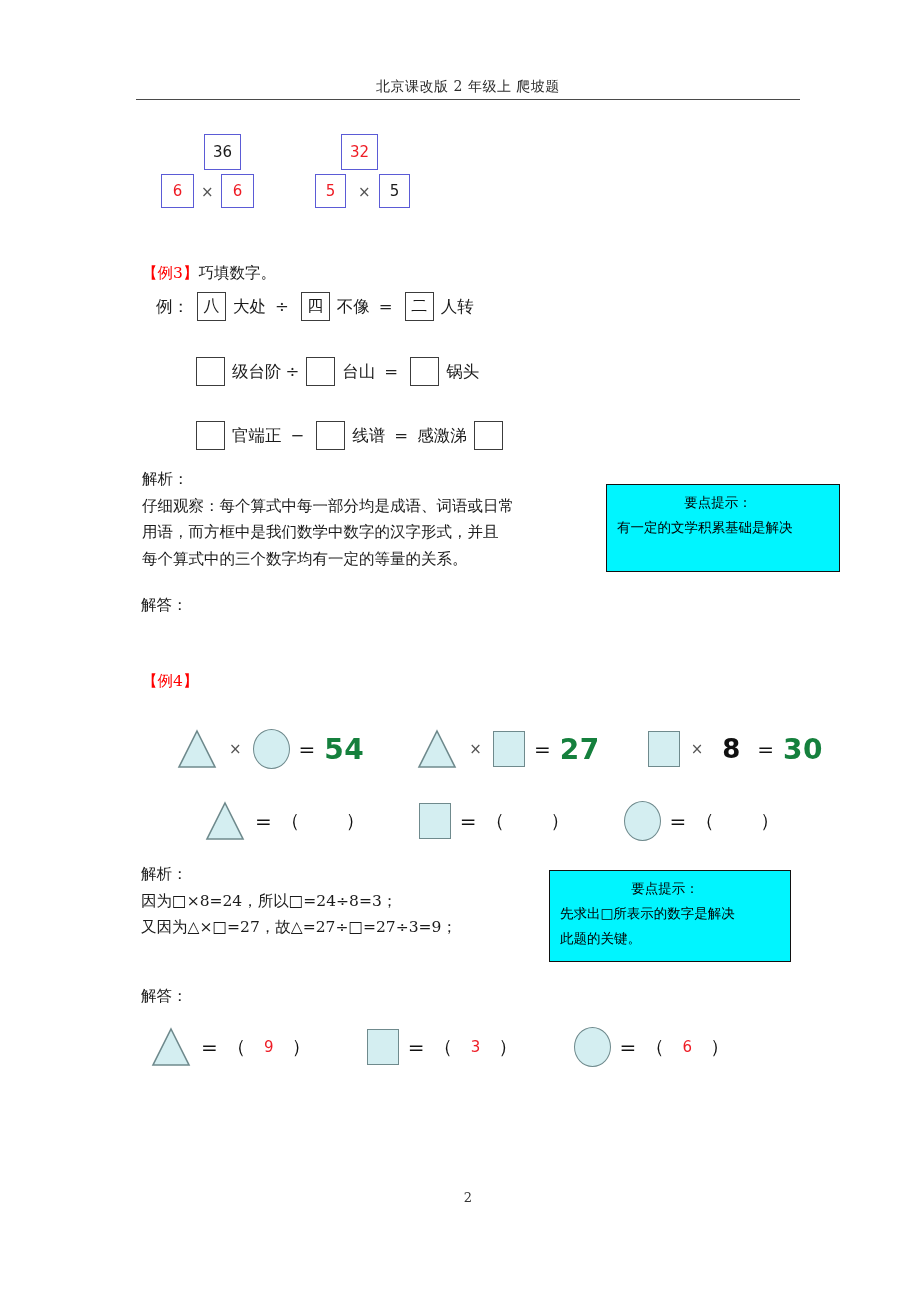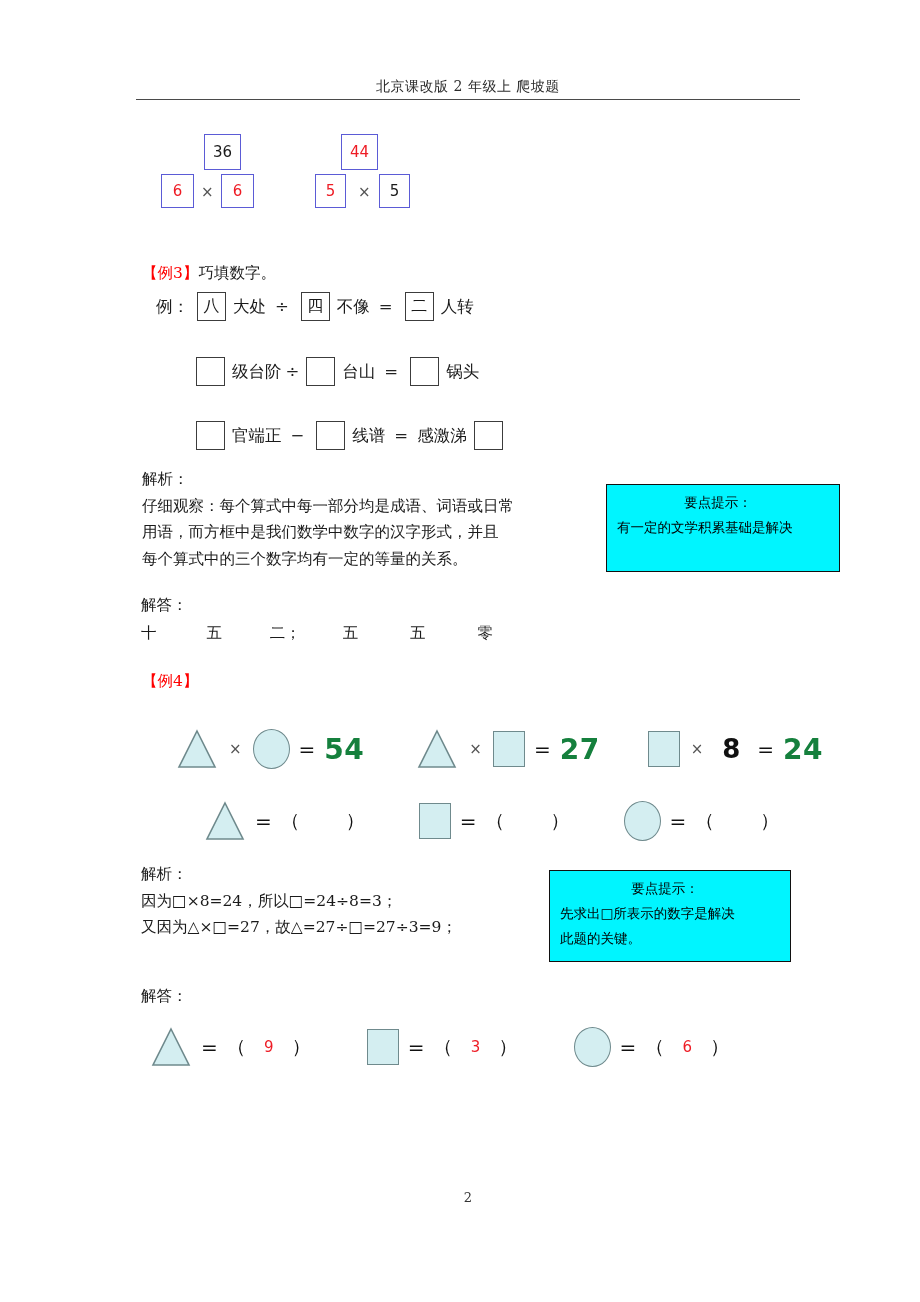--- a/index.html
+++ b/index.html
@@ -221,21 +221,21 @@
   <div class="header-rule"></div>
 
   <div class="boxdiagram" style="left:0;top:0;">
     <div class="bx black" style="left:180px; top:134px; width:37px; height:36px;margin-left:16px;">36</div>
     <div class="bx red" style="left:153px; top:174px; width:33px; height:34px;">6</div>
     <div class="opx" style="left:193px; top:183px;">×</div>
     <div class="bx red" style="left:213px; top:174px; width:33px; height:34px;">6</div>
   </div>
 
   <div class="boxdiagram" style="left:0;top:0;">
-    <div class="bx red" style="left:333px; top:134px; width:37px; height:36px;">44</div>
+    <div class="bx red" style="left:333px; top:134px; width:37px; height:36px;">32</div>
     <div class="bx red" style="left:307px; top:174px; width:31px; height:34px;">5</div>
     <div class="opx" style="left:350px; top:183px;">×</div>
     <div class="bx black" style="left:371px; top:174px; width:31px; height:34px;">5</div>
   </div>
 
   <div class="tline" style="left:134px; top:260px;">
     <span class="exlabel">【例</span><span class="exlabel">3</span><span class="exlabel">】</span><span>巧填数字。</span>
   </div>
 
   <div class="eqrow" style="left:148px; top:292px;">
@@ -280,33 +280,20 @@
   </div>
 
   <div class="hint" style="left:598px; top:484px; width:234px; height:88px;">
     <span class="htitle">要点提示：</span>
     <span class="hbody">有一定的文学积累基础是解决</span>
   </div>
 
   <div class="para" style="left:133px; top:592px;">
     <div>解答：</div>
   </div>
-  <div class="tline" style="left:133px; top:620px;">
-    <span>十</span>
-    <span style="display:inline-block;width:40px;"></span>
-    <span>五</span>
-    <span style="display:inline-block;width:38px;"></span>
-    <span>二；</span>
-    <span style="display:inline-block;width:32px;"></span>
-    <span>五</span>
-    <span style="display:inline-block;width:42px;"></span>
-    <span>五</span>
-    <span style="display:inline-block;width:42px;"></span>
-    <span>零</span>
-  </div>
 
   <div class="tline" style="left:134px; top:668px;">
     <span class="exlabel">【例</span><span class="exlabel">4</span><span class="exlabel">】</span>
   </div>
 
   <div class="shaperow" style="left:168px; top:728px;">
     <div class="grp">
       <span class="tri-wrap">
         <svg width="42" height="42" viewBox="0 0 42 42">
             <polygon points="21,3 39,39 3,39" fill="#d4eef1" stroke="#6f8a8d" stroke-width="1.6"></polygon>
@@ -326,21 +313,21 @@
       <span class="bigop">×</span>
       <span class="sq"></span>
       <span class="eqsign">=</span>
       <span class="bignum">27</span>
     </div>
     <div class="grp" style="margin-left:48px;">
       <span class="sq"></span>
       <span class="bigop">×</span>
       <span class="num8">8</span>
       <span class="eqsign">=</span>
-      <span class="bignum">24</span>
+      <span class="bignum">30</span>
     </div>
   </div>
 
   <div class="shaperow" style="left:196px; top:800px;">
     <div class="grp">
       <span class="tri-wrap">
         <svg width="42" height="42" viewBox="0 0 42 42">
             <polygon points="21,3 39,39 3,39" fill="#d4eef1" stroke="#6f8a8d" stroke-width="1.6"></polygon>
           </svg>
       </span>

